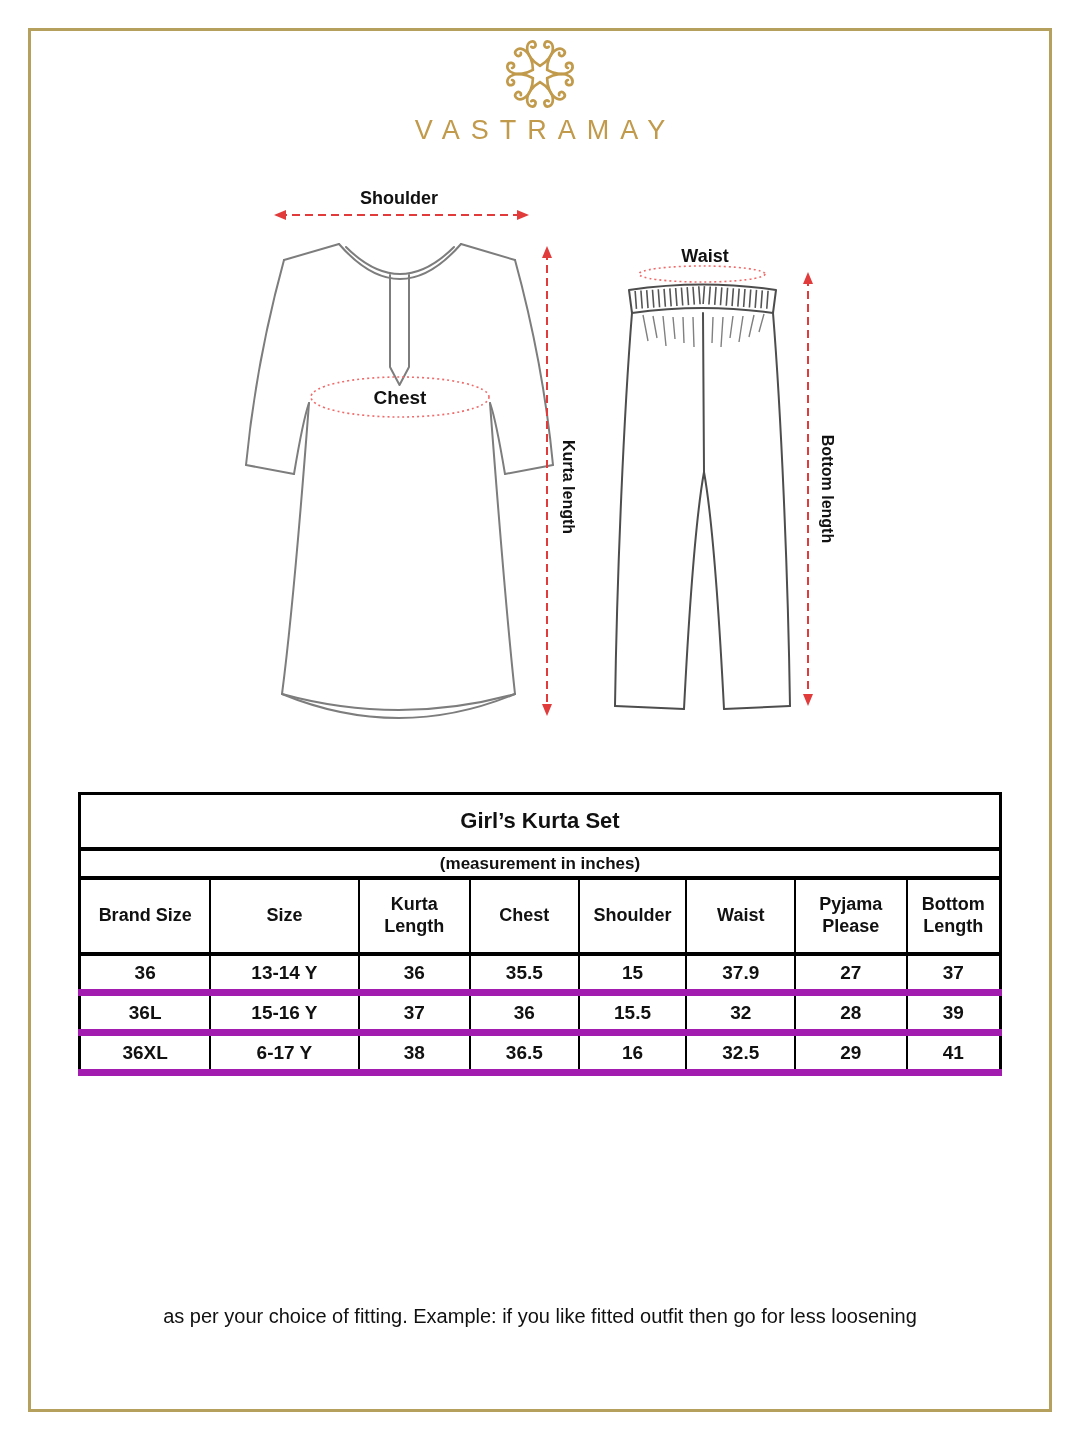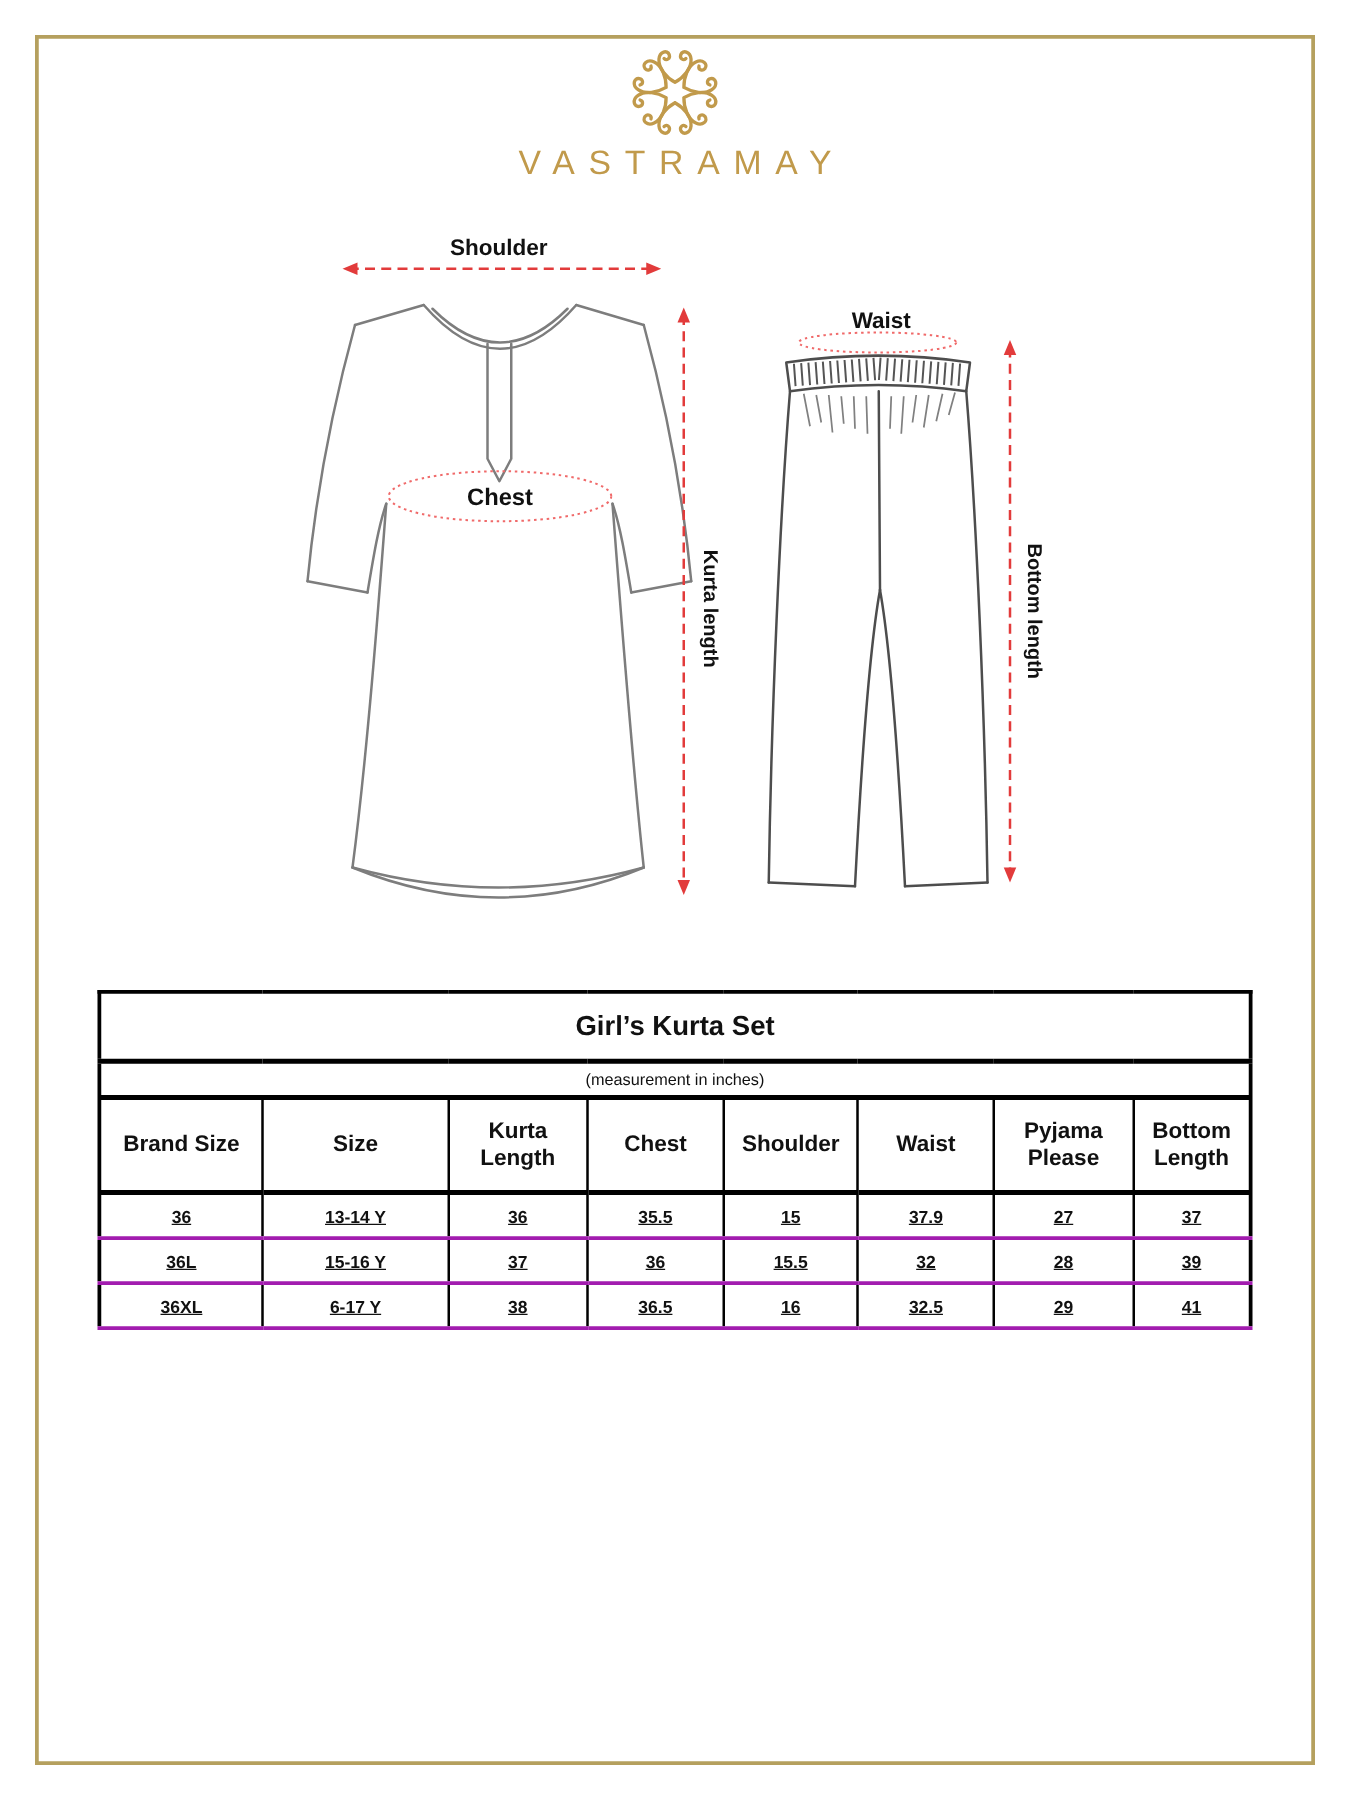--- a/index.html
+++ b/index.html
@@ -30,23 +30,23 @@
   .redline{fill:none;stroke:#e23b3b;stroke-width:2;stroke-dasharray:8 5;}
   .redhead{fill:#e23b3b;stroke:none;}
   .reddot{fill:none;stroke:#f06a6a;stroke-width:1.6;stroke-dasharray:2 3;}
 
   .size-table{
     width:924px;margin-top:30px;border-collapse:collapse;table-layout:fixed;
     text-align:center;border:3px solid #000;
   }
   .size-table th,.size-table td{border:2px solid #000;padding:0;}
   .t-title{height:52px;font-size:22px;font-weight:bold;}
-  .t-sub{height:25px;font-size:13px;font-weight:normal;border-top:4px solid #000 !important;border-bottom:4px solid #000 !important;}
+  .t-sub{height:25px;font-size:17px;font-weight:bold;border-top:4px solid #000 !important;border-bottom:4px solid #000 !important;}
   .t-head th{height:72px;font-size:18px;font-weight:bold;line-height:1.2;border-bottom:4px solid #000;}
-  .size-table tbody td{height:33px;font-size:14px;font-weight:bold;border-bottom:3px solid #a21caf;text-decoration:underline;}
+  .size-table tbody td{height:33px;font-size:19px;font-weight:bold;border-bottom:7px solid #a21caf;}
   .note{
     margin-top:186px;width:100%;text-align:center;
     font-size:20px;line-height:36px;color:#111;
   }
 </style>
 </head>
 <body>
 
 <div class="gold-frame"></div>
 
@@ -204,15 +204,16 @@
         <td>16</td>
         <td>32.5</td>
         <td>29</td>
         <td>41</td>
       </tr>
     </tbody>
   </table>
 
   <p class="note">
     <br>
+    <span>as per your choice of fitting. Example: if you like fitted outfit then go for less loosening</span>
   </p>
 
 </div>
 
 </body></html>

